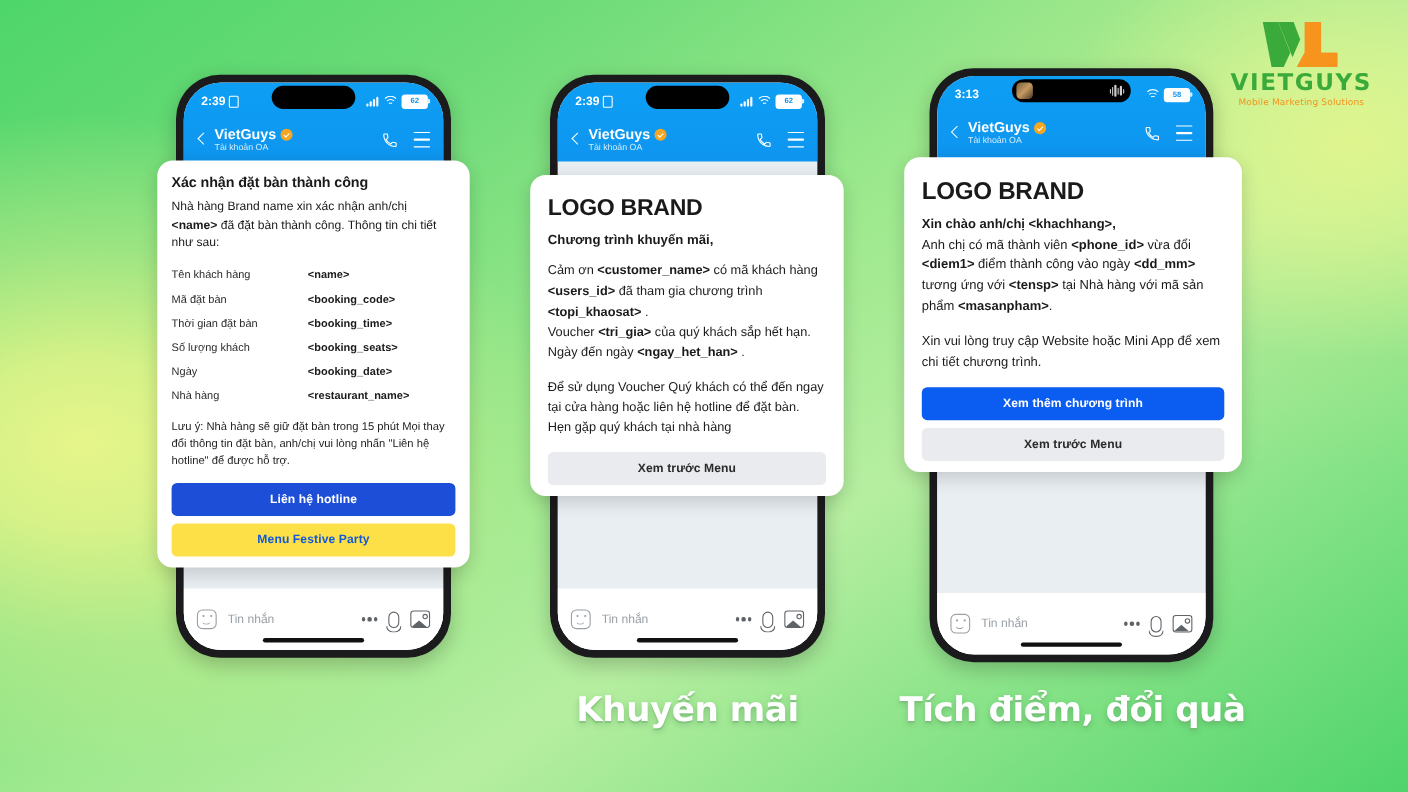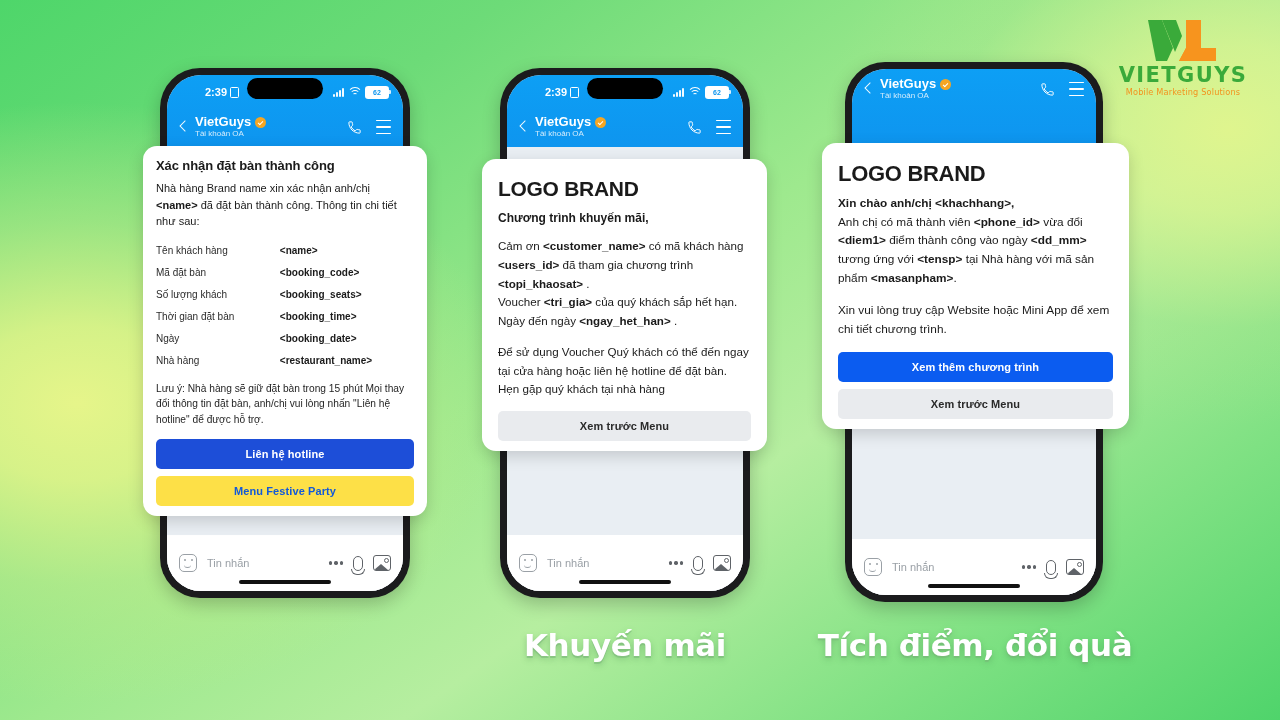--- a/index.html
+++ b/index.html
@@ -104,21 +104,21 @@
     height: 30px;
     display: flex;
     align-items: center;
     justify-content: space-between;
     padding: 2px 14px 0 16px;
     color: #ffffff;
     font-size: 11px;
     font-weight: bold;
     position: relative;
   }
-  .status-left { display: flex; align-items: center; gap: 3px; z-index: 2; margin-left: 22px;}
+  .status-left { display: flex; align-items: center; gap: 3px; z-index: 2;}
   .status-right { display: flex; align-items: center; gap: 4px; z-index: 2;}
 
   .dyn-island {
     position: absolute;
     left: 50%;
     transform: translateX(-50%);
     top: 3px;
     width: 76px;
     height: 21px;
     background: #000;
@@ -418,26 +418,26 @@
         <tbody>
             <tr>
           <td class="k">Tên khách hàng</td>
           <td class="v">&lt;name&gt;</td>
         </tr>
         <tr>
           <td class="k">Mã đặt bàn</td>
           <td class="v">&lt;booking_code&gt;</td>
         </tr>
         <tr>
+          <td class="k">Thời gian đặt bàn</td>
+          <td class="v">&lt;booking_time&gt;</td>
+        </tr>
+        <tr>
           <td class="k">Số lượng khách</td>
           <td class="v">&lt;booking_seats&gt;</td>
-        </tr>
-        <tr>
-          <td class="k">Thời gian đặt bàn</td>
-          <td class="v">&lt;booking_time&gt;</td>
         </tr>
         <tr>
           <td class="k">Ngày</td>
           <td class="v">&lt;booking_date&gt;</td>
         </tr>
         <tr>
           <td class="k">Nhà hàng</td>
           <td class="v">&lt;restaurant_name&gt;</td>
         </tr>
       </tbody>
@@ -519,20 +519,46 @@
       <div class="c-para"><span>Cảm ơn </span><b>&lt;customer_name&gt;</b><span> có mã khách hàng </span><b>&lt;users_id&gt;</b><span> đã tham gia chương trình </span><b>&lt;topi_khaosat&gt;</b><span> .</span><span style="white-space: pre-line;">
 Voucher </span><b>&lt;tri_gia&gt;</b><span> của quý khách sắp hết hạn. Ngày đến ngày </span><b>&lt;ngay_het_han&gt;</b><span> .</span></div>
       <div class="c-para" style="white-space:pre-line">Để sử dụng Voucher Quý khách có thể đến ngay tại cửa hàng hoặc liên hệ hotline để đặt bàn.
 Hẹn gặp quý khách tại nhà hàng</div>
       <button class="btn btn-grey">Xem trước Menu</button>
     </div>
 
     <div class="phone p3">
       <div class="screen">
         <div class="zalo-top">
+          <div class="statusbar">
+            <div class="status-left">
+              <span>3:13</span>
+            </div>
+            <div class="dyn-island">
+              <span class="island-art"></span>
+              <span class="island-wave">
+                  <i style="height:4px"></i>
+                  <i style="height:8px"></i>
+                  <i style="height:11px"></i>
+                  <i style="height:6px"></i>
+                  <i style="height:9px"></i>
+                  <i style="height:4px"></i>
+                </span>
+            </div>
+            <div class="status-right">
+              <span class="wifi">
+                <span style="width:13px;height:13px;top:0;"></span>
+                <span style="width:8px;height:8px;top:3px;"></span>
+                <span style="width:3px;height:3px;top:6px;"></span>
+              </span>
+              <span class="battery">
+                  <em style="font-style:normal">58</em>
+                </span>
+            </div>
+          </div>
           <div class="chat-header">
             <div class="back-chevron"></div>
             <div class="chat-id">
               <div class="chat-name">
                 <span>VietGuys</span>
                 <span class="verified"></span>
               </div>
               <div class="chat-sub">Tài khoản OA</div>
             </div>
             <div class="hdr-icons">

